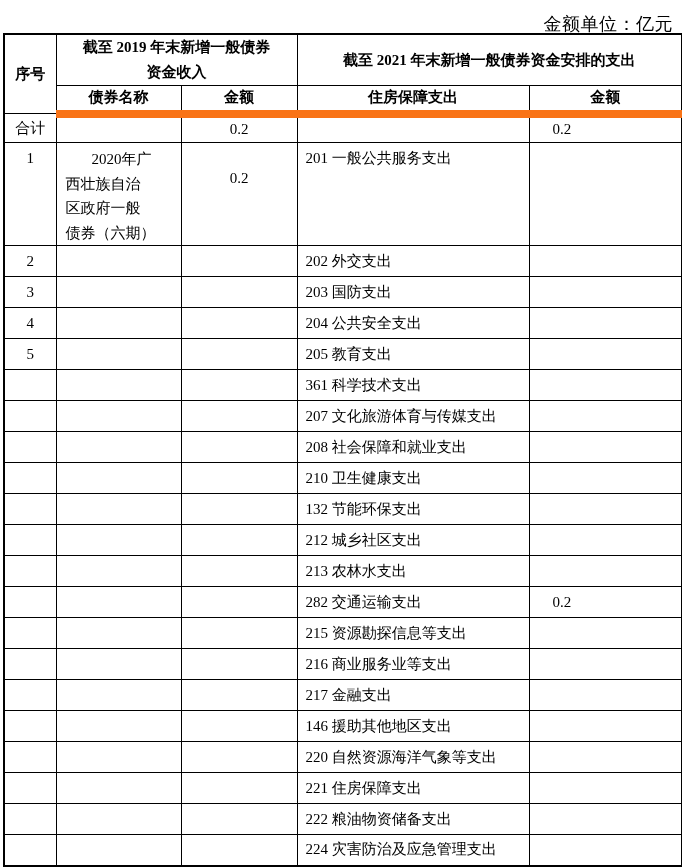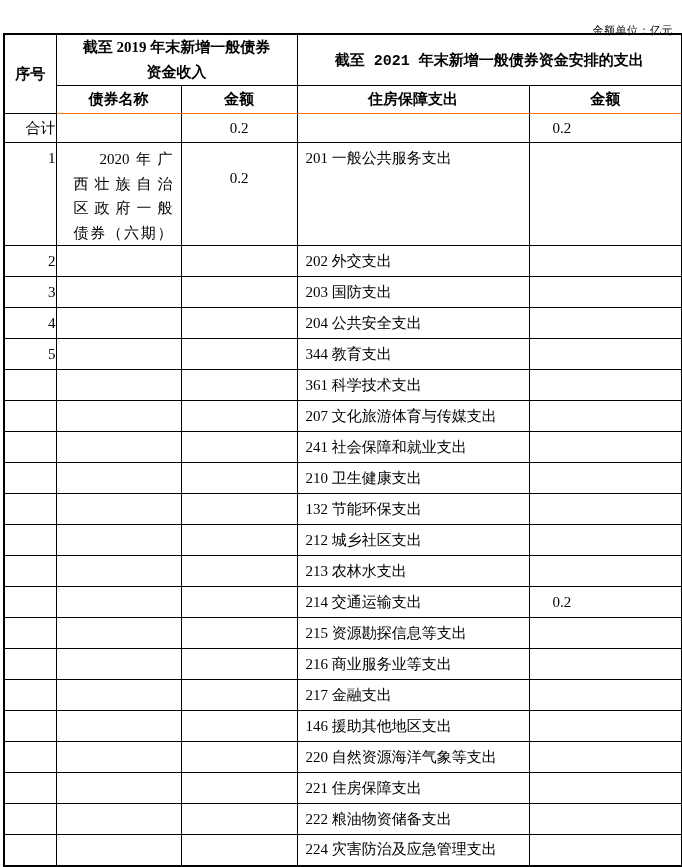--- a/index.html
+++ b/index.html
@@ -6,23 +6,23 @@
   body {
     width: 682px; height: 867px;
     background: #ffffff;
     color: #000000;
     font-family: "Liberation Serif", "DejaVu Serif", serif;
     position: relative;
     overflow: hidden;
   }
   .unit-label {
     position: absolute;
-    top: 23px;
+    top: 12px;
     right: 9px;
-    font-size: 11px;
+    font-size: 18px;
     letter-spacing: 0.5px;
     white-space: nowrap;
   }
   table.bond-table {
     position: absolute;
     left: 3px; top: 33px;
     width: 678px;
     border-collapse: collapse;
     table-layout: fixed;
     border: 2px solid #000;
@@ -30,41 +30,39 @@
   .bond-table th, .bond-table td {
     border: 1px solid #000;
     font-size: 15px;
     padding: 0;
     overflow: hidden;
     word-break: break-all;
   }
   .bond-table thead th { font-weight: bold; text-align: center; vertical-align: middle; }
   tr.group-row { height: 51px; }
   tr.sub-row { height: 28px; }
-  tr.sub-row th { border-bottom: 1px solid #f97316; text-align: center; }
+  tr.sub-row th { border-bottom: 8px solid #f97316; text-align: center; }
   th.income-group { padding: 0 22px; line-height: 25px; }
-  th.expense-group { padding: 0 4px; font-family: Liberation Mono, monospace; }
-  td.serial-cell { text-align: right; vertical-align: middle; }
+  th.expense-group { padding: 0 4px; }
+  td.serial-cell { text-align: center; vertical-align: middle; }
   td.bond-cell { vertical-align: top; padding: 4px 8px 0 9px; }
   td.income-cell { text-align: center; vertical-align: middle; }
   td.expense-cell { text-align: left; vertical-align: middle; padding-left: 8px; }
   td.expense-amt-cell { text-align: left; vertical-align: middle; padding-left: 23px; }
   tr.total-row { height: 29px; }
   tr.detail-row { height: 31px; }
   tr.tall-row { height: 97px; }
   tr.tall-row td.serial-cell { vertical-align: top; padding-top: 7px; }
   tr.tall-row td.expense-cell { vertical-align: top; padding-top: 6px; margin-left: 6px; }
   tr.tall-row td.income-cell { vertical-align: top; padding-top: 27px; }
   .bond-line {
     display: flex;
-    justify-content: space-between;
     height: 24.5px;
     line-height: 24.5px;
     white-space: nowrap;
-    margin-left: 8px;
   }
   .bond-line.first { padding-left: 26px; }
 </style>
 </head>
 <body>
 
 <div class="unit-label">金额单位：亿元</div>
 
 <table class="bond-table">
   <colgroup>
@@ -148,42 +146,42 @@
         <td class="serial-cell">4</td>
         <td class="bond-cell"></td>
         <td class="income-cell"></td>
         <td class="expense-cell">204 公共安全支出</td>
         <td class="expense-amt-cell"></td>
       </tr>
       <tr class="detail-row">
         <td class="serial-cell">5</td>
         <td class="bond-cell"></td>
         <td class="income-cell"></td>
-        <td class="expense-cell">344 教育支出</td>
+        <td class="expense-cell">205 教育支出</td>
         <td class="expense-amt-cell"></td>
       </tr>
       <tr class="detail-row">
         <td class="serial-cell"></td>
         <td class="bond-cell"></td>
         <td class="income-cell"></td>
         <td class="expense-cell">361 科学技术支出</td>
         <td class="expense-amt-cell"></td>
       </tr>
       <tr class="detail-row">
         <td class="serial-cell"></td>
         <td class="bond-cell"></td>
         <td class="income-cell"></td>
         <td class="expense-cell">207 文化旅游体育与传媒支出</td>
         <td class="expense-amt-cell"></td>
       </tr>
       <tr class="detail-row">
         <td class="serial-cell"></td>
         <td class="bond-cell"></td>
         <td class="income-cell"></td>
-        <td class="expense-cell">241 社会保障和就业支出</td>
+        <td class="expense-cell">208 社会保障和就业支出</td>
         <td class="expense-amt-cell"></td>
       </tr>
       <tr class="detail-row">
         <td class="serial-cell"></td>
         <td class="bond-cell"></td>
         <td class="income-cell"></td>
         <td class="expense-cell">210 卫生健康支出</td>
         <td class="expense-amt-cell"></td>
       </tr>
       <tr class="detail-row">
@@ -204,21 +202,21 @@
         <td class="serial-cell"></td>
         <td class="bond-cell"></td>
         <td class="income-cell"></td>
         <td class="expense-cell">213 农林水支出</td>
         <td class="expense-amt-cell"></td>
       </tr>
       <tr class="detail-row">
         <td class="serial-cell"></td>
         <td class="bond-cell"></td>
         <td class="income-cell"></td>
-        <td class="expense-cell">214 交通运输支出</td>
+        <td class="expense-cell">282 交通运输支出</td>
         <td class="expense-amt-cell">0.2</td>
       </tr>
       <tr class="detail-row">
         <td class="serial-cell"></td>
         <td class="bond-cell"></td>
         <td class="income-cell"></td>
         <td class="expense-cell">215 资源勘探信息等支出</td>
         <td class="expense-amt-cell"></td>
       </tr>
       <tr class="detail-row">

